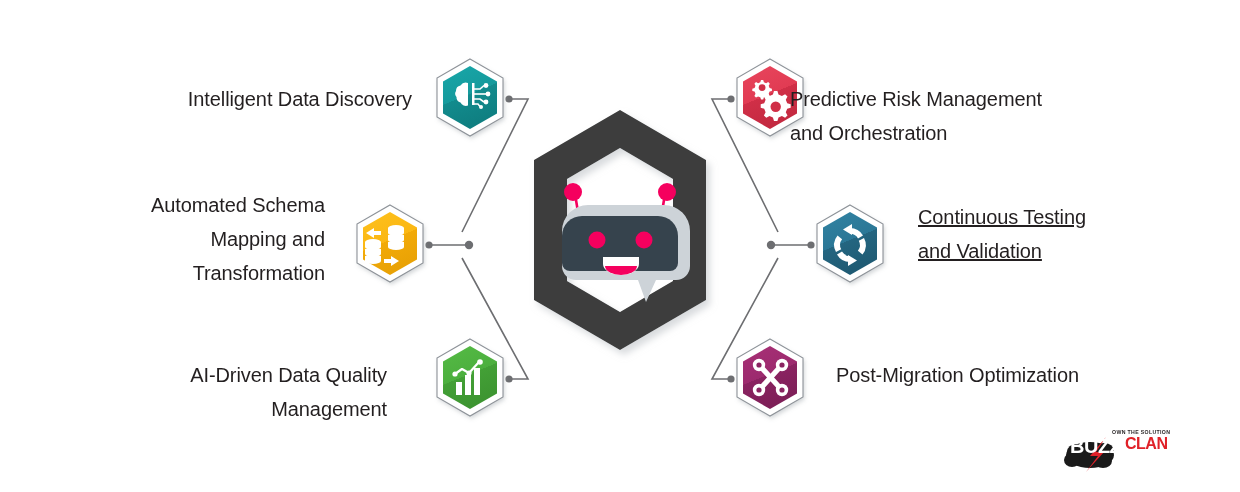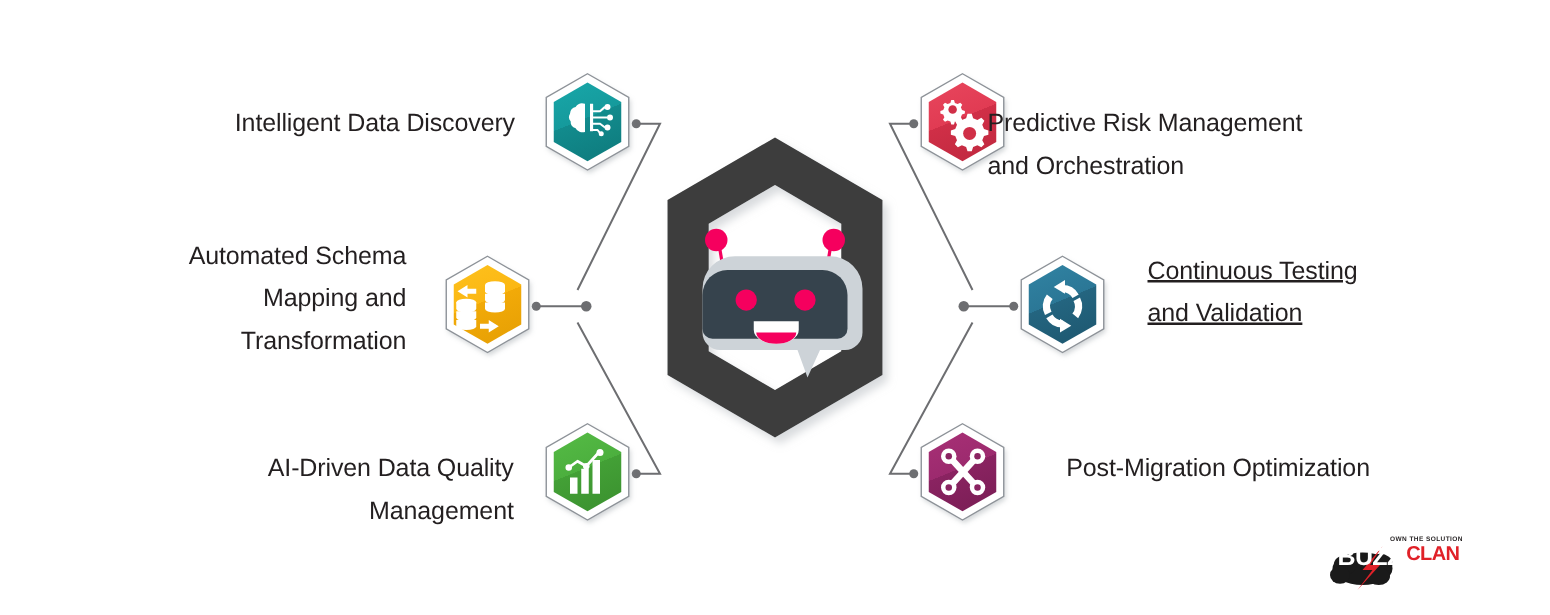--- a/index.html
+++ b/index.html
@@ -29,24 +29,24 @@
     color: #231f20;
     white-space: pre-line;
     letter-spacing: -0.1px;
   }
   .label.right { text-align: right; }
   .label.left  { text-align: left; }
 
   
   #label-discovery   { left: 60px;  top: 82px;  width: 352px; }
   #label-schema      { left: 60px;  top: 188px; width: 265px; text-align: right; }
-  #label-quality     { left: 108px; top: 358px; width: 303px; }
+  #label-quality     { left: 84px; top: 358px; width: 303px; }
   #label-predictive  { left: 790px; top: 82px;  width: 330px; }
   #label-testing     { left: 918px; top: 200px; width: 300px; text-decoration: underline; }
-  #label-postmig     { left: 836px; top: 358px; width: 330px; margin-left: 17px; }
+  #label-postmig     { left: 836px; top: 358px; width: 330px; }
 
   #logo {
     position: absolute;
     left: 1068px;
     top: 428px;
     width: 110px;
     height: 46px;
   }
   .logo-tag {
     position: absolute;

